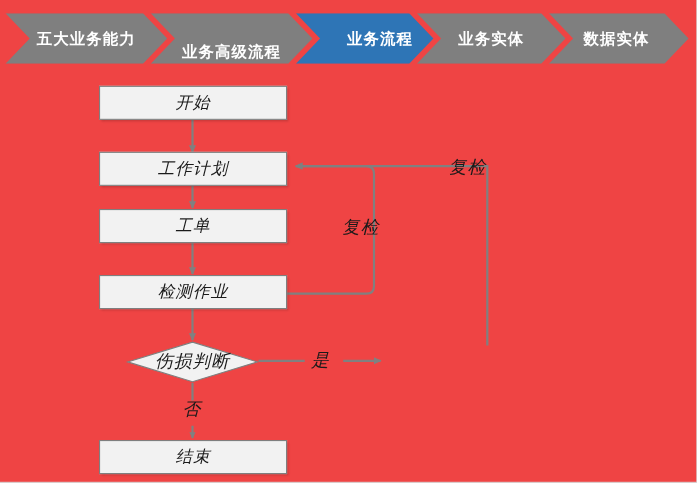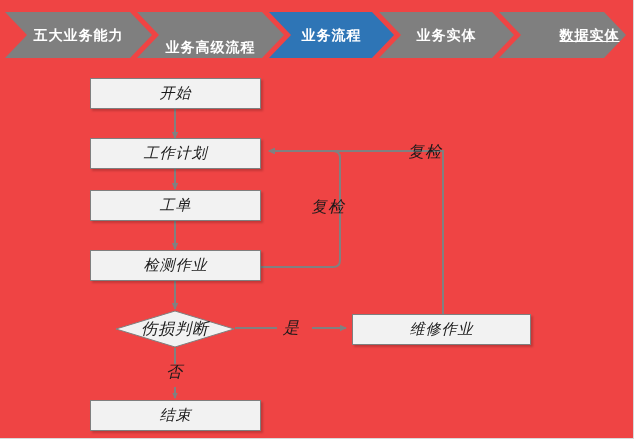--- a/index.html
+++ b/index.html
@@ -78,27 +78,27 @@
 
       <polygon points="499,0 604,0 626,23 604,46 499,46 521,23" fill="#7f7f7f"></polygon>
     </svg>
 
     <div class="chev" style="left:27px;width:103px;">
       <span class="chev-label">五大业务能力</span>
     </div>
     <div class="chev" style="left:159px;width:103px;margin-top:12px;">
       <span class="chev-label">业务高级流程</span>
     </div>
-    <div class="chev" style="left:291px;width:81px;">
+    <div class="chev" style="left:305px;width:81px;">
       <span class="chev-label">业务流程</span>
     </div>
     <div class="chev" style="left:401px;width:91px;">
       <span class="chev-label">业务实体</span>
     </div>
-    <div class="chev" style="left:548px;width:83px;text-decoration:underline;">
+    <div class="chev" style="left:519px;width:83px;">
       <span class="chev-label">数据实体</span>
     </div>
   </div>
 
   <div id="flow">
 
     <svg class="wires" viewBox="0 0 634 381">
       <defs>
         <marker id="arrowhead" markerWidth="7" markerHeight="7" refX="6" refY="3.2" orient="auto" markerUnits="userSpaceOnUse">
           <path d="M0,0 L7,3.2 L0,6.4 z" fill="#808080"></path>
@@ -143,23 +143,20 @@
     <div class="node" style="left:90px;top:128px;width:171px;height:31px;">
       <span>工单</span>
     </div>
 
     <div class="node" style="left:90px;top:188px;width:171px;height:31px;">
       <span>检测作业</span>
     </div>
 
     <div class="edge-label" style="left:131px;top:257px;width:88px;text-align:center;">伤损判断</div>
 
-    <div class="node" style="left:352px;top:252px;width:179px;height:31px;">
-      <span>维修作业</span>
-    </div>
 
     <div class="node" style="left:90px;top:338px;width:171px;height:31px;">
       <span>结束</span>
     </div>
 
     <div class="edge-label" style="left:311px;top:135px;">复检</div>
 
     <div class="edge-label" style="left:408px;top:80px;">复检</div>
 
     <div class="edge-label" style="left:283px;top:256px;">是</div>

